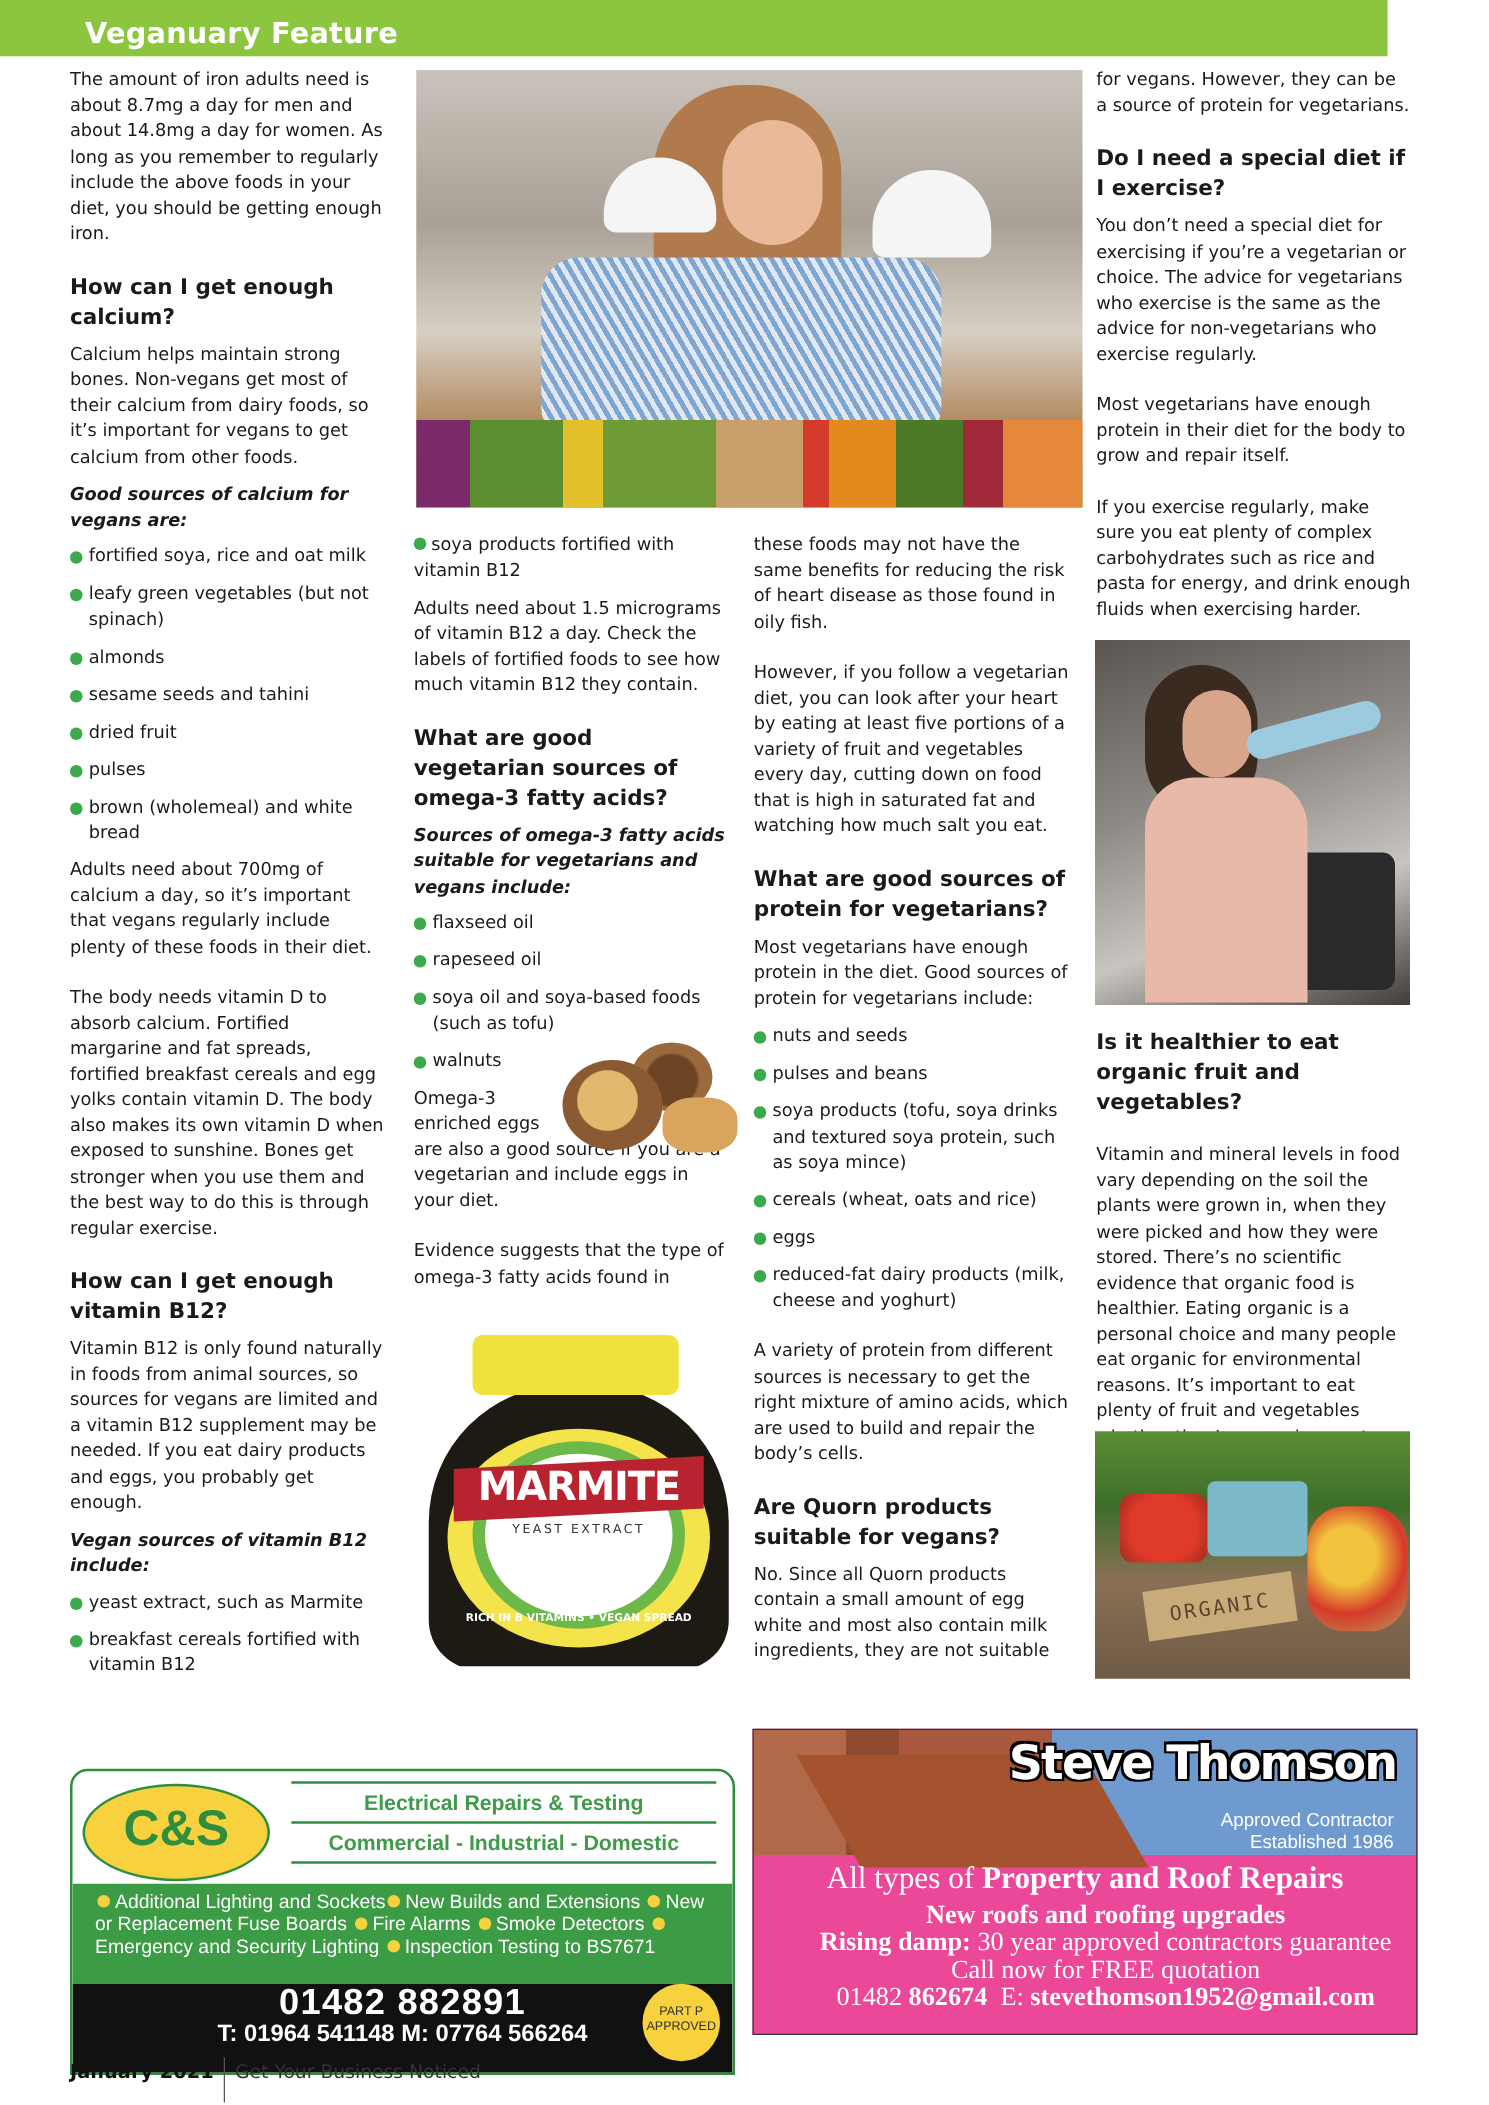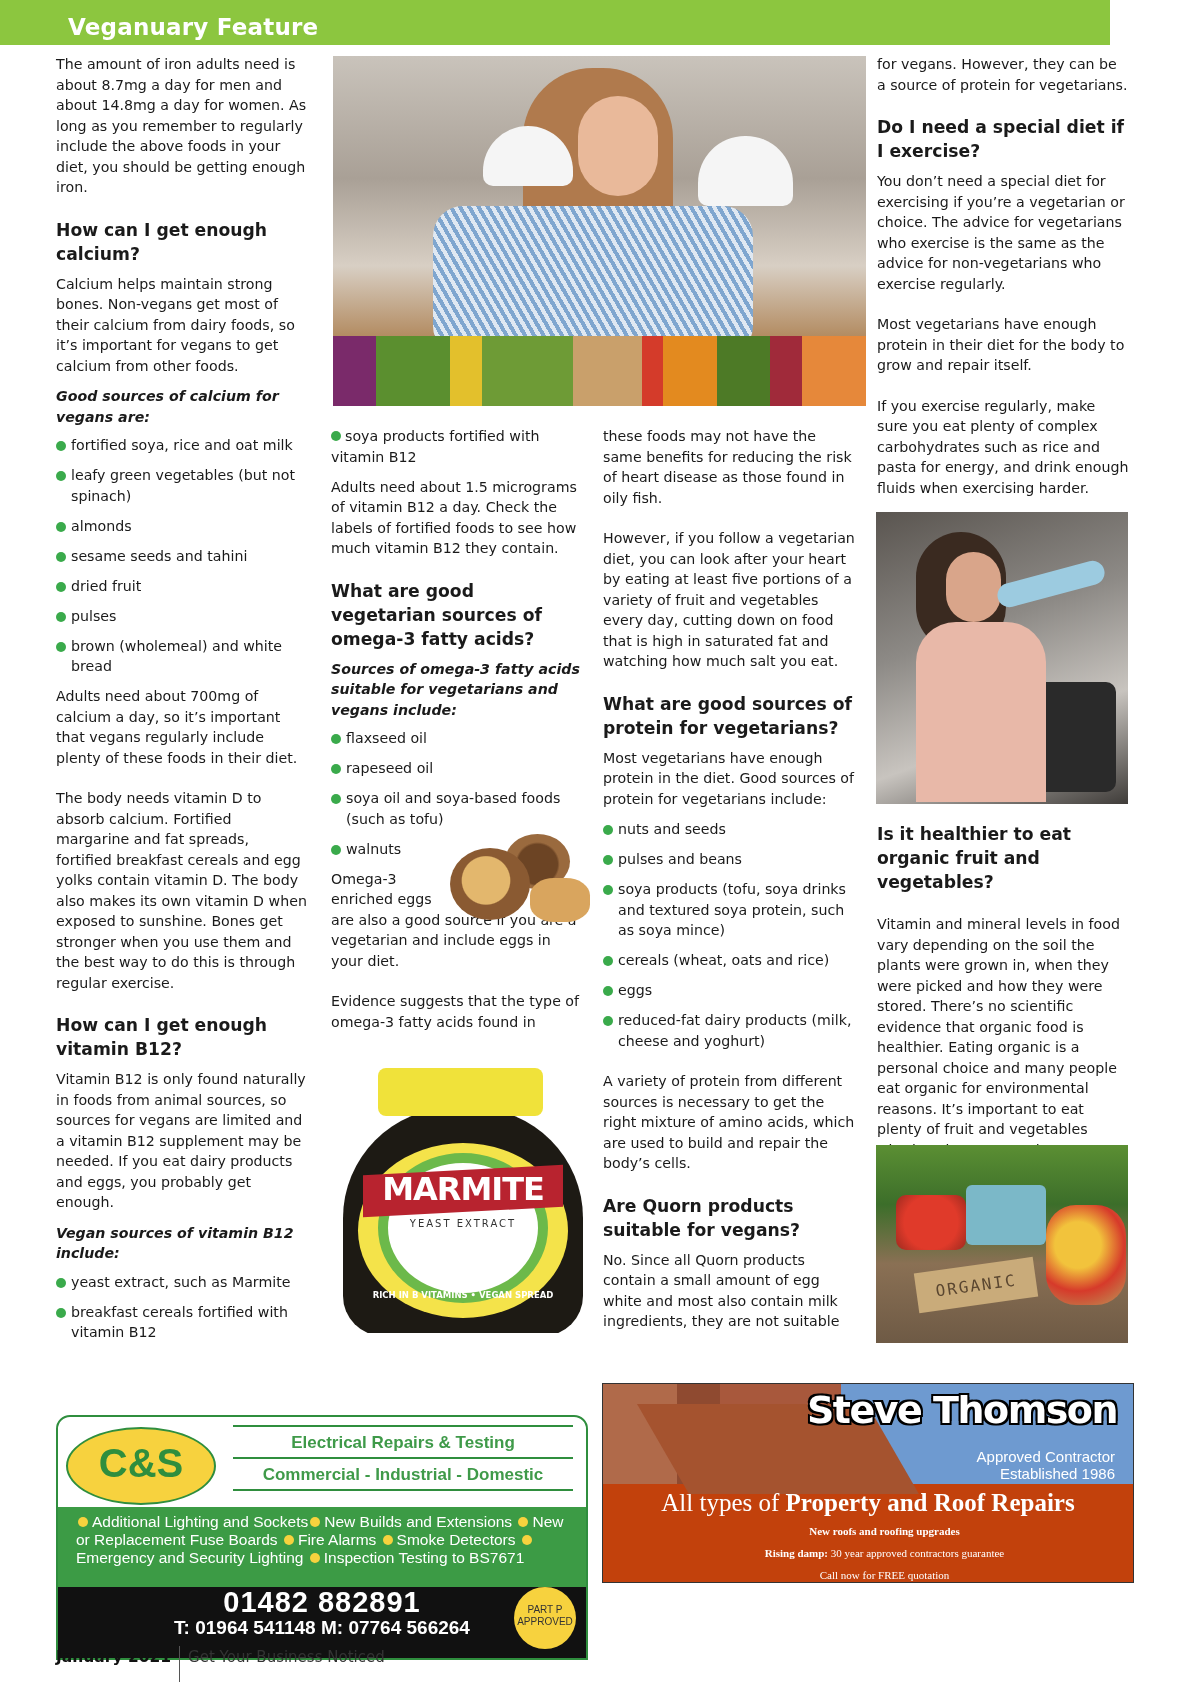--- a/index.html
+++ b/index.html
@@ -65,29 +65,29 @@
   .ad-cs .t1 { position: absolute; left: 175px; top: 16px; width: 340px; text-align: center; font-weight: bold; font-size: 17px; color: #3f9a49; }
   .ad-cs .t2 { position: absolute; left: 175px; top: 48px; width: 340px; text-align: center; font-weight: bold; font-size: 17px; color: #3f9a49; }
   .ad-cs .green { position: absolute; left: 0; top: 90px; width: 100%; height: 80px; background: #3c9b45; padding: 6px 18px; color: #ffffff; font-size: 15.5px; line-height: 18px; }
   .ad-cs .green .y { display: inline-block; width: 10px; height: 10px; border-radius: 50%; background: #f7d23e; margin: 0 4px 1px 2px; vertical-align: middle; }
   .ad-cs .black { position: absolute; left: 0; top: 170px; width: 100%; height: 75px; background: #111111; color: #ffffff; text-align: center; }
   .ad-cs .black .r1 { font-weight: bold; font-size: 19px; margin-top: 6px; }
   .ad-cs .black .r2 { font-weight: bold; font-size: 29px; line-height: 30px; letter-spacing: 1px; }
   .ad-cs .black .r3 { font-weight: bold; font-size: 19px; }
   .ad-cs .badge { position: absolute; left: 456px; top: 170px; width: 62px; height: 62px; border-radius: 50%; background: #f7d23e; color: #333; font-size: 10px; text-align: center; padding-top: 17px; line-height: 12px; }
 
-  .ad-st { position: absolute; left: 602px; top: 1383px; width: 532px; height: 200px; background: #c2410c; border: 1px solid #333; overflow: hidden; }
+  .ad-st { position: absolute; left: 602px; top: 1383px; width: 532px; height: 245px; background: #ec4899; border: 1px solid #333; overflow: hidden; }
   .ad-st .photo { position: absolute; left: 0; top: 0; width: 100%; height: 100px; background: linear-gradient(90deg, #b06a4a 0 14%, #8f4a30 14% 22%, #a8583c 22% 45%, #6e9ad0 45% 100%); }
   .ad-st .roof { position: absolute; left: 60px; top: 20px; width: 230px; height: 90px; background: #a5532f; transform: skewX(30deg); }
   .ad-st .name { position: absolute; right: 16px; top: 4px; font-family: "DejaVu Sans", sans-serif; font-weight: bold; font-size: 38px; color: #ffffff; letter-spacing: -1.5px; text-shadow: 2px 2px 0 #000, -2px -2px 0 #000, 2px -2px 0 #000, -2px 2px 0 #000; }
   .ad-st .appr { position: absolute; right: 18px; top: 64px; text-align: right; font-family: "Liberation Sans", sans-serif; font-size: 15px; line-height: 17px; color: #ffffff; }
   .ad-st .text { position: absolute; left: 0; top: 102px; width: 100%; text-align: center; color: #ffffff; font-family: "Liberation Serif", serif; }
   .ad-st .h { font-size: 25px; line-height: 34px; }
   .ad-st .h b, .ad-st .l b { font-weight: bold; }
-  .ad-st .l { font-size: 11px; line-height: 22px; margin-left: 33px; }
+  .ad-st .l { font-size: 21px; line-height: 22px; margin-left: 33px; }
 
   .footer { position: absolute; left: 56px; top: 1648px; height: 30px; font-family: "DejaVu Sans", sans-serif; font-size: 15.5px; display: flex; align-items: flex-start; }
   .footer .date { font-weight: bold; color: #111; padding-right: 8px; }
   .footer .sep { width: 1px; height: 36px; background: #555; margin-right: 8px; margin-top: -2px; }
   .footer .tag { color: #333; font-size: 15px; }
 </style>
 </head>
 <body>
 
 <div class="header-bar">

